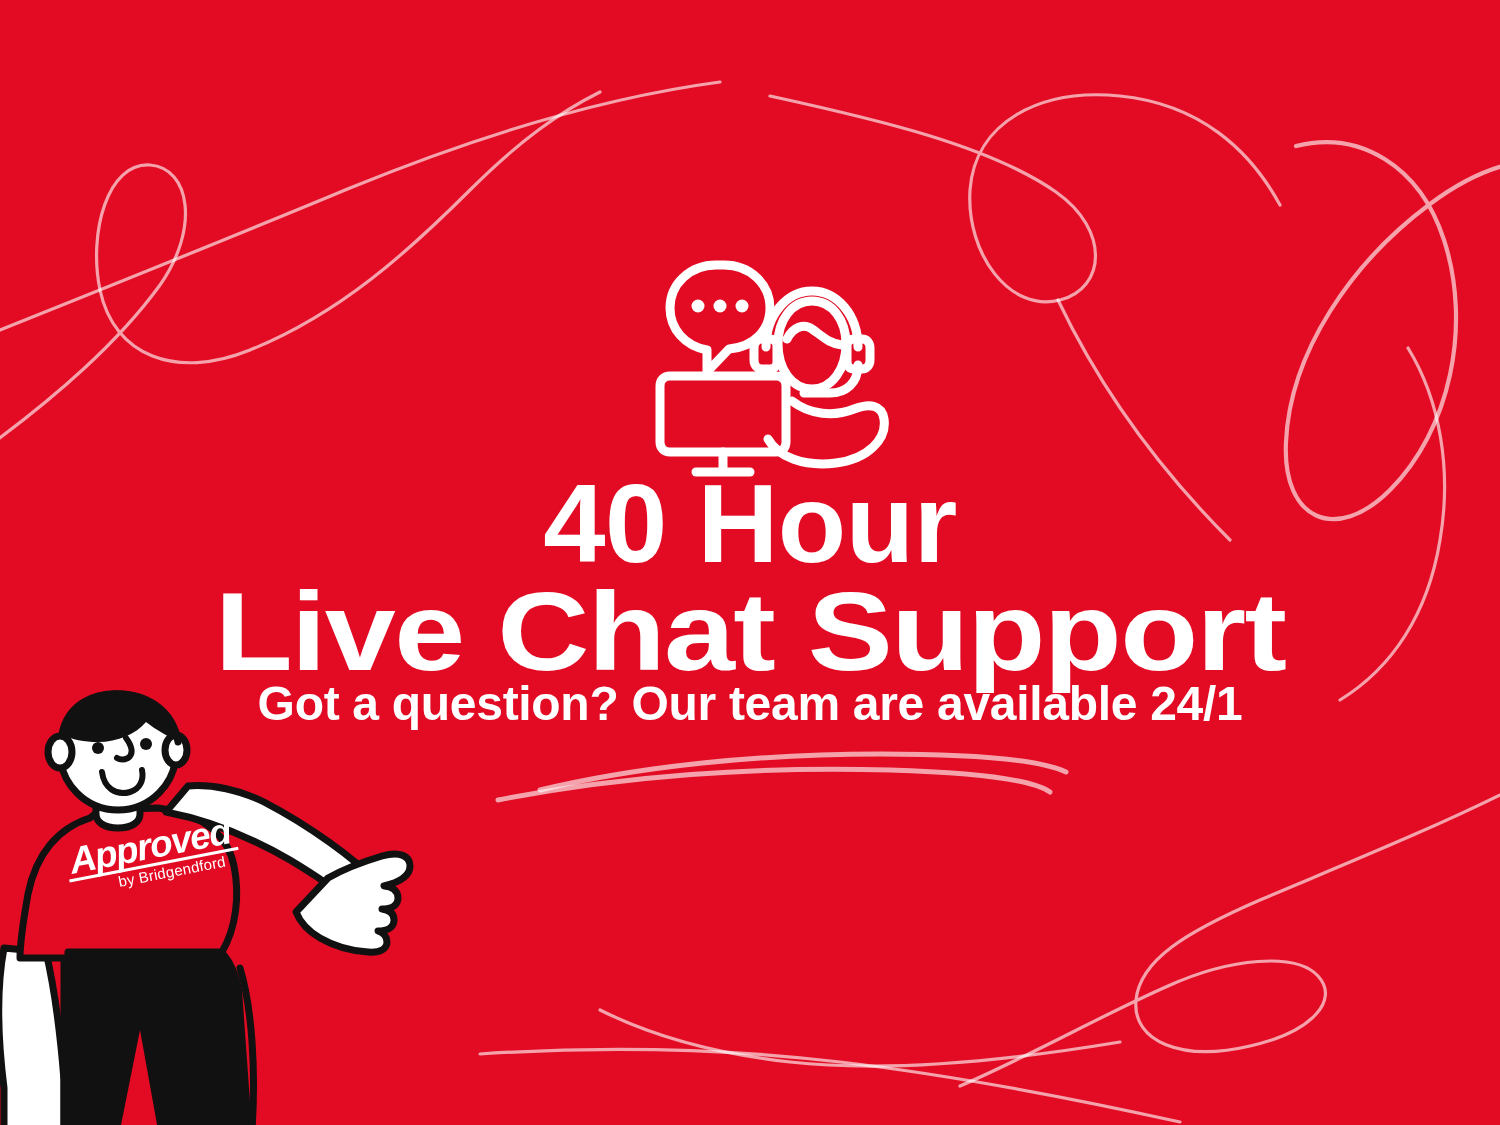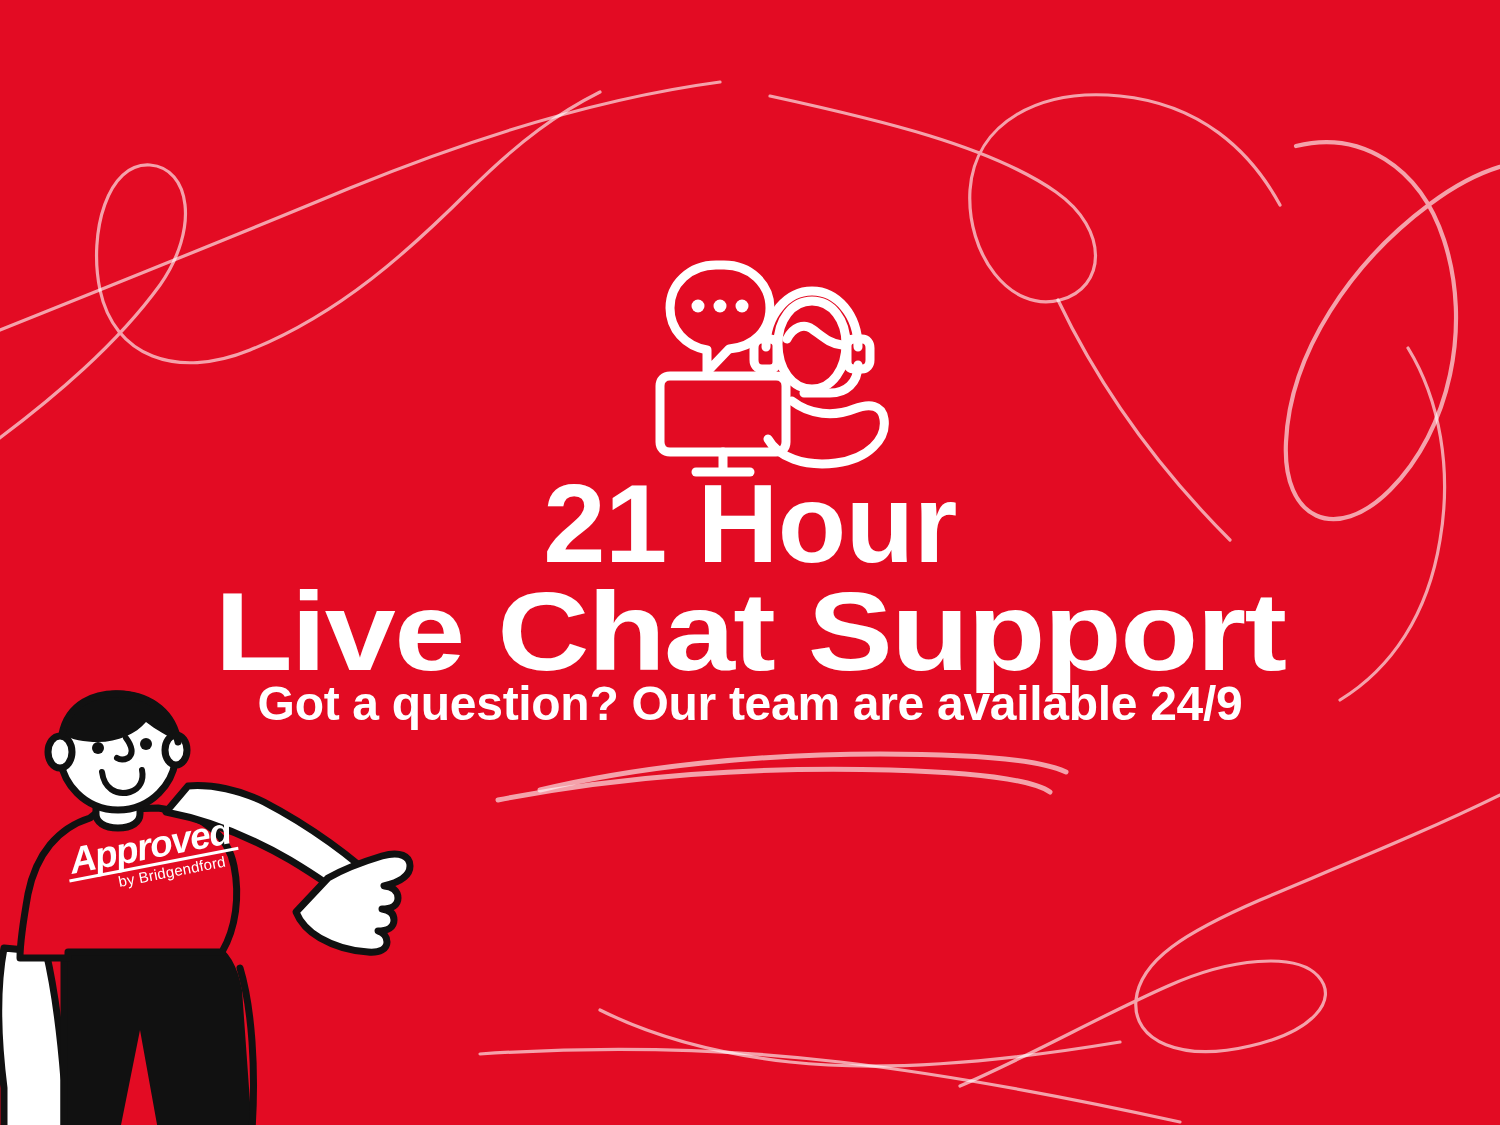--- a/index.html
+++ b/index.html
@@ -197,25 +197,25 @@
     <path d="M 142 158 C 160 172 184 174 204 166 C 220 160 232 162 234 176 C 237 196 218 216 186 220 C 154 224 128 214 118 196"></path>
 
     <g>
       <path d="M 20 133 L 126 133 C 132 133 136 137 136 143 L 136 199 C 136 205 132 209 126 209 L 20 209 C 14 209 10 205 10 199 L 10 143 C 10 137 14 133 20 133 Z"></path>
       <path d="M 73 209 L 73 227"></path>
       <path d="M 46 229 L 100 229"></path>
     </g>
   </svg>
 
   <div id="headline-block">
-    <div class="headline-line" id="headline-1">21 Hour</div>
+    <div class="headline-line" id="headline-1">40 Hour</div>
     <div class="headline-line" id="headline-2">Live Chat Support</div>
   </div>
 
-  <div id="subtitle">Got a question? Our team are available 24/9</div>
+  <div id="subtitle">Got a question? Our team are available 24/1</div>
 
   <svg id="mascot" viewBox="0 0 440 440">
     <g stroke="#111111" stroke-width="7" stroke-linejoin="round" stroke-linecap="round">
 
       <path d="M 14 258 C 6 300 8 350 14 398 L 14 440 L 74 440 L 74 390 C 70 340 64 296 56 262 Z" fill="#FFFFFF"></path>
 
       <path d="M 74 258 L 74 440 L 130 440 L 150 340 L 168 440 L 262 440 L 252 300 C 248 276 238 260 224 252 L 92 252 Z" fill="#111111" stroke="none"></path>
       <path d="M 74 258 L 74 440" fill="none"></path>
       <path d="M 262 440 C 266 380 262 318 250 278" fill="none"></path>
 

